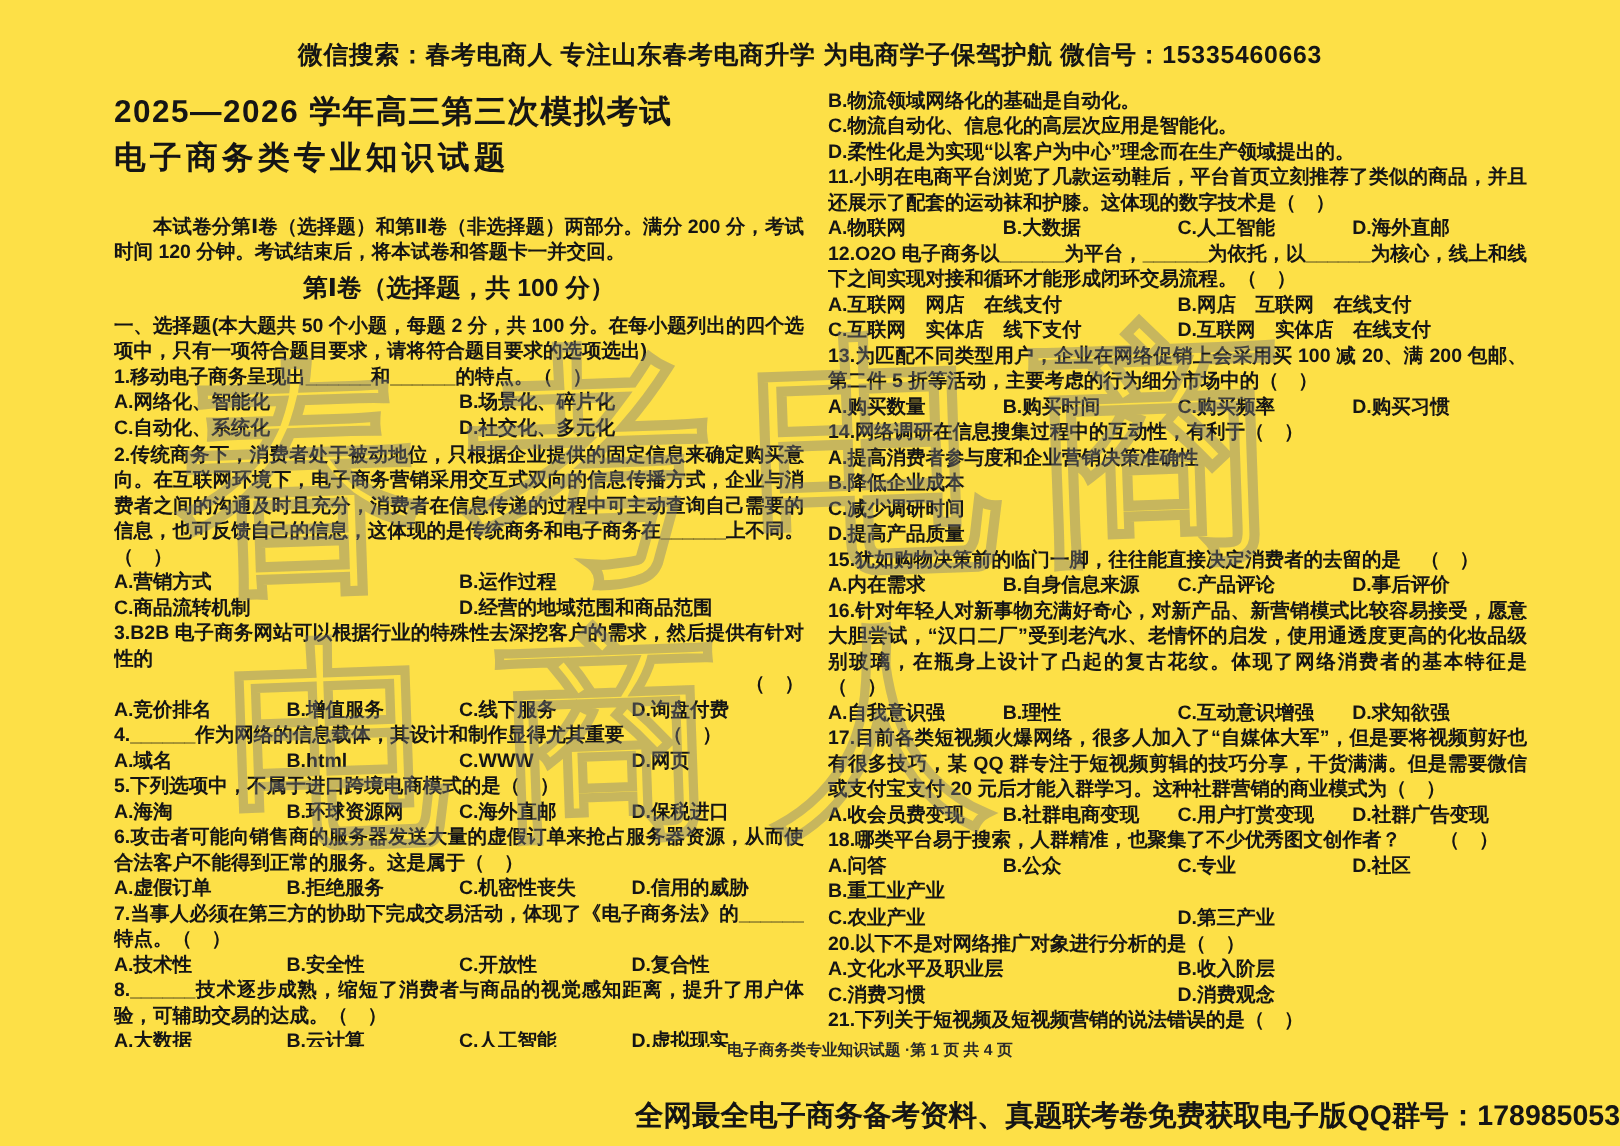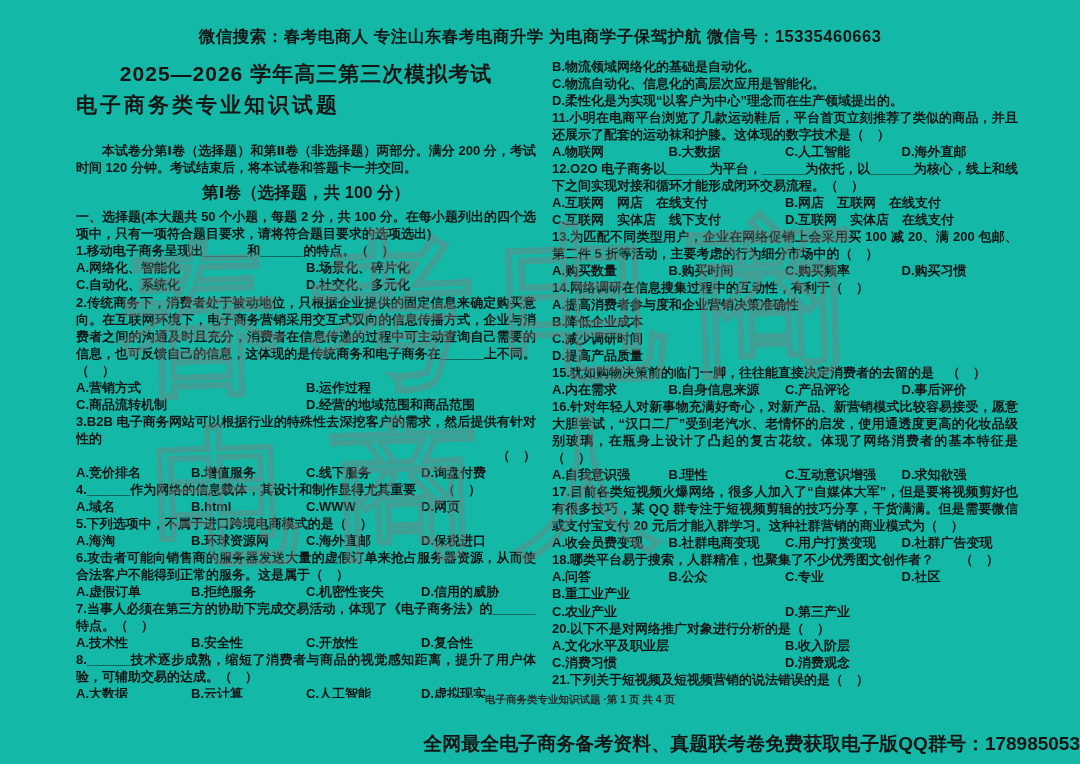--- a/index.html
+++ b/index.html
@@ -1,24 +1,24 @@
 <!DOCTYPE html>
 <html><head>
 <meta charset="utf-8">
 <style>
   html,body{margin:0;padding:0;background:#d9d9d9;}
-  .page{position:relative;width:1080px;height:764px;margin:0 auto;background:#14b8a6;
+  .page{position:relative;width:1080px;height:764px;margin:0 auto;background:#fde047;
         font-family:"Liberation Sans","DejaVu Sans",sans-serif;color:#151515;overflow:hidden;}
   .top-banner{position:absolute;top:26px;left:0;right:0;text-align:center;
         font-size:16.5px;font-weight:700;letter-spacing:.5px;}
   .cols{position:absolute;top:58px;left:76px;width:942px;bottom:66px;display:flex;gap:16px;}
   .col{overflow:hidden;}
   .col-left{flex:0 0 460px;width:460px;}
   .col-right{flex:1;}
-  .title1{font-size:21px;font-weight:700;text-align:center;letter-spacing:1px;margin:2px 0 3px;}
+  .title1{font-size:21px;font-weight:700;letter-spacing:1px;margin:2px 0 3px;}
   .title2{font-size:21px;font-weight:700;text-align:left;letter-spacing:3px;margin:0 0 23px;}
   .line{font-size:13px;line-height:1.31;font-weight:600;text-align:justify;}
   .line.indent{text-indent:2em;}
   .line.right{text-align:right;}
   .line.sect{font-size:16.5px;font-weight:700;text-align:center;line-height:1.6;margin:3px 0 3px;}
   .line.bold{font-weight:700;}
   .opts{display:flex;font-size:13px;line-height:1.31;font-weight:600;}
   .opts .opt{flex:1;white-space:nowrap;overflow:hidden;}
   .page-footer{position:absolute;bottom:57px;left:80px;right:0;text-align:center;
         font-size:10.5px;font-weight:600;color:#2a2a2a;}

